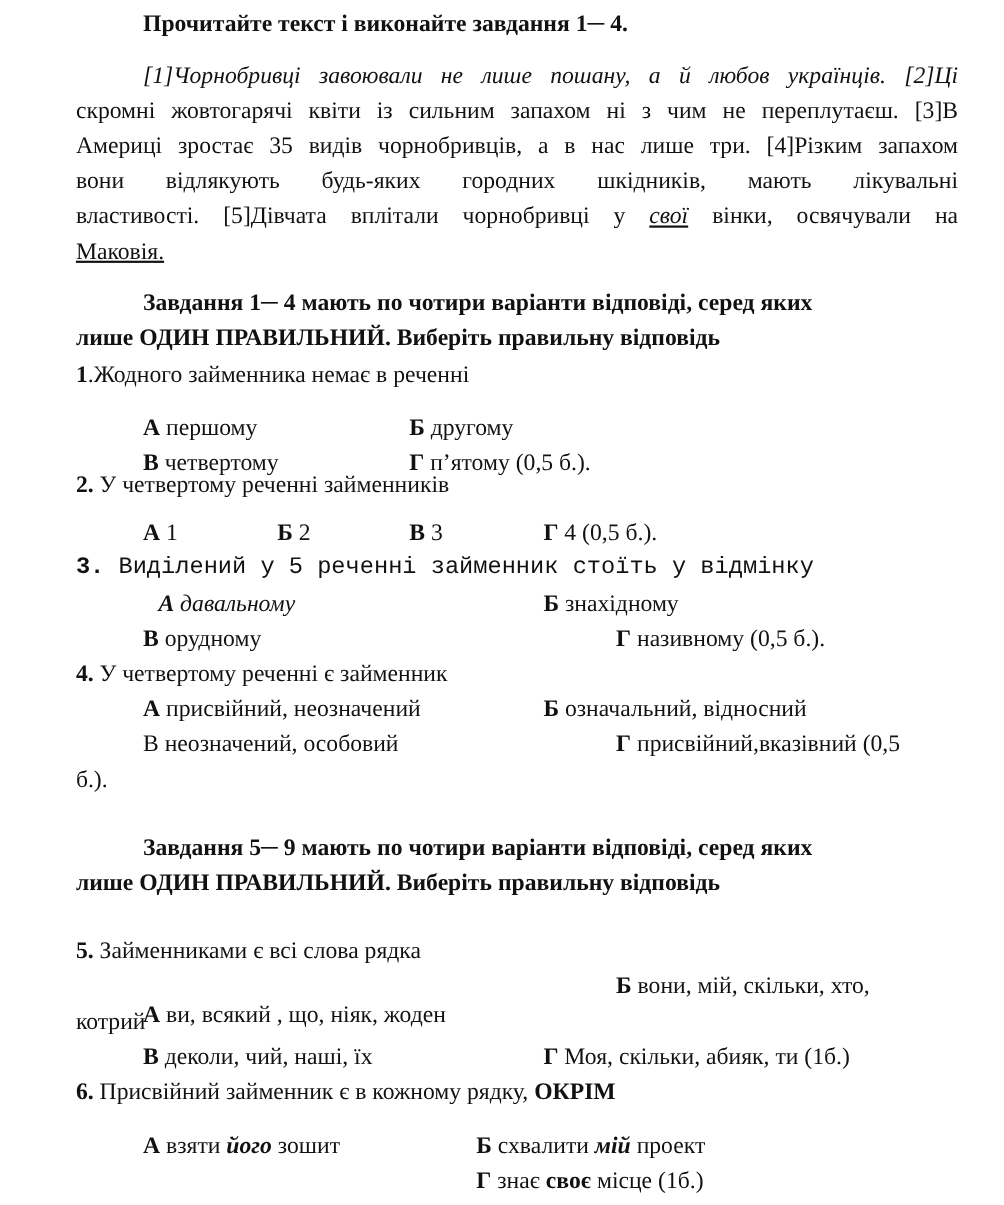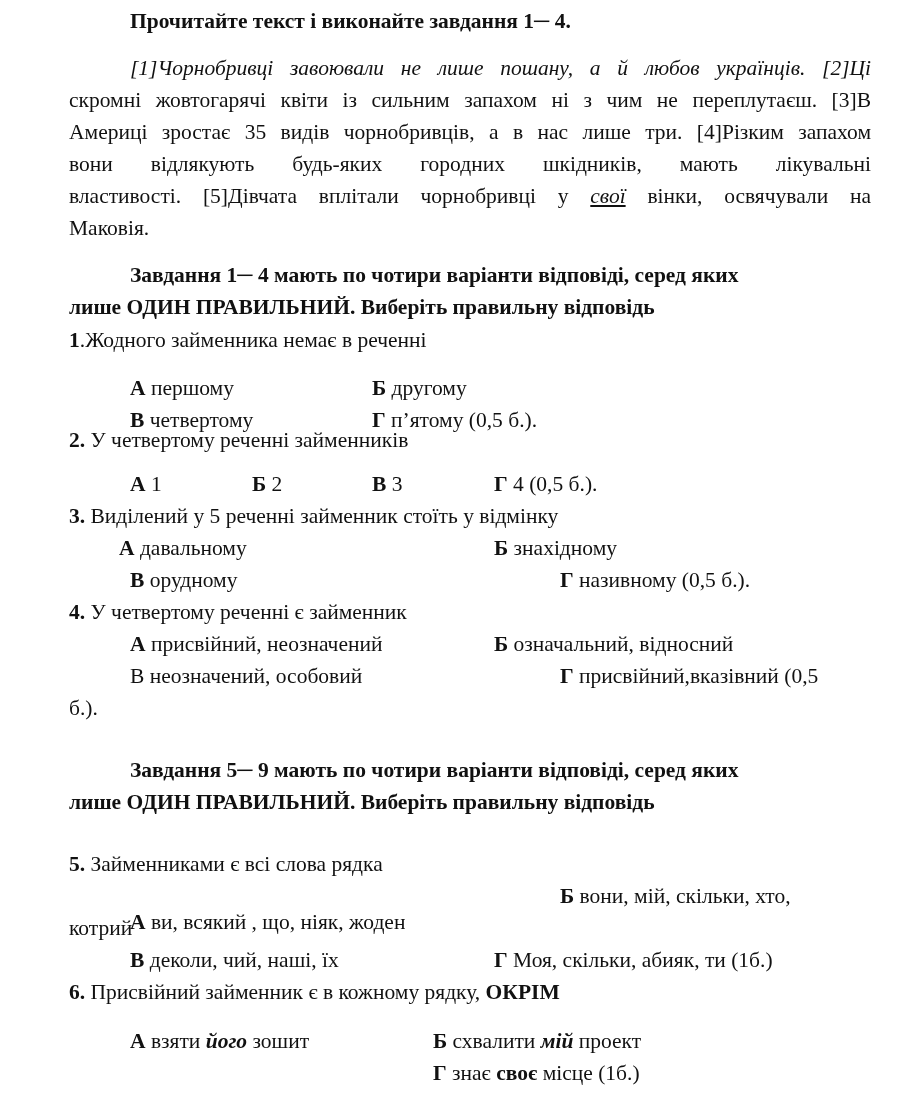--- a/index.html
+++ b/index.html
@@ -23,40 +23,40 @@
   <div>
     <div class="line just" style="top:58px; left:130px; width:741px;font-style:italic;">[1]Чорнобривці завоювали не лише пошану, а й любов українців. [2]Ці</div>
     <div class="line just" style="top:90px;">скромні жовтогарячі квіти із сильним запахом ні з чим не переплутаєш. [3]В</div>
     <div class="line just" style="top:122px;">Америці зростає 35 видів чорнобривців, а в нас лише три. [4]Різким запахом</div>
     <div class="line just" style="top:154px;">вони відлякують будь-яких городних шкідників, мають лікувальні</div>
     <div class="line just" style="top:186px;">
       <span>властивості. [5]Дівчата вплітали чорнобривці у</span>
       <span class="ul">свої</span>
       <span>вінки, освячували на</span>
     </div>
-    <div class="line" style="top:218px;">Маковія.</div>
+    <div class="line" style="top:218px;text-decoration:underline;">Маковія.</div>
   </div>
 
   <div class="line b" style="top:265px; left:130px;">Завдання 1─ 4 мають по чотири варіанти відповіді, серед яких</div>
   <div class="line b" style="top:297px;"><span>лише </span><span>ОДИН ПРАВИЛЬНИЙ. Виберіть правильну відповідь</span></div>
 
   <div class="line" style="top:330px;"><span class="b">1</span><span>.Жодного займенника немає в реченні</span></div>
   <div class="line" style="top:378px; left:130px;"><span class="b">А</span><span> першому</span></div>
   <div class="line" style="top:378px; left:372px;"><span class="b">Б</span><span> другому</span></div>
   <div class="line" style="top:410px; left:130px;"><span class="b">В</span><span> четвертому</span></div>
   <div class="line" style="top:410px; left:372px;"><span class="b">Г</span><span> п’ятому (0,5 б.).</span></div>
 
   <div class="line" style="top:430px;"><span class="b">2.</span><span> У четвертому реченні займенників</span></div>
   <div class="line" style="top:474px; left:130px;"><span class="b">А</span><span> 1</span></div>
   <div class="line" style="top:474px; left:252px;"><span class="b">Б</span><span> 2</span></div>
   <div class="line" style="top:474px; left:372px;"><span class="b">В</span><span> 3</span></div>
   <div class="line" style="top:474px; left:494px;"><span class="b">Г</span><span> 4 (0,5 б.).</span></div>
 
-  <div class="line" style="top:506px;"><span class="b">3.</span><span> Виділений у 5  реченні займенник стоїть у відмінку</span></div>
-  <div class="line" style="top:538px; left:119px;"><span class="b">А</span><span> давальному</span></div>
+  <div class="line" style="top:506px;font-family:Liberation Mono, monospace;"><span class="b">3.</span><span> Виділений у 5  реченні займенник стоїть у відмінку</span></div>
+  <div class="line" style="top:538px; left:144px;font-style:italic;"><span class="b">А</span><span> давальному</span></div>
   <div class="line" style="top:538px; left:494px;"><span class="b">Б</span><span> знахідному</span></div>
   <div class="line" style="top:570px; left:130px;"><span class="b">В</span><span> орудному</span></div>
   <div class="line" style="top:570px; left:560px;"><span class="b">Г</span><span> називному (0,5 б.).</span></div>
 
   <div class="line" style="top:602px;"><span class="b">4.</span><span> У четвертому реченні є займенник</span></div>
   <div class="line" style="top:634px; left:130px;"><span class="b">А</span><span> присвійний, неозначений</span></div>
   <div class="line" style="top:634px; left:494px;"><span class="b">Б</span><span> означальний, відносний</span></div>
   <div class="line" style="top:666px; left:130px;"><span>В неозначений, особовий</span></div>
   <div class="line" style="top:666px; left:560px;"><span class="b">Г</span><span> присвійний,вказівний (0,5</span></div>
   <div class="line" style="top:698px;">б.).</div>

